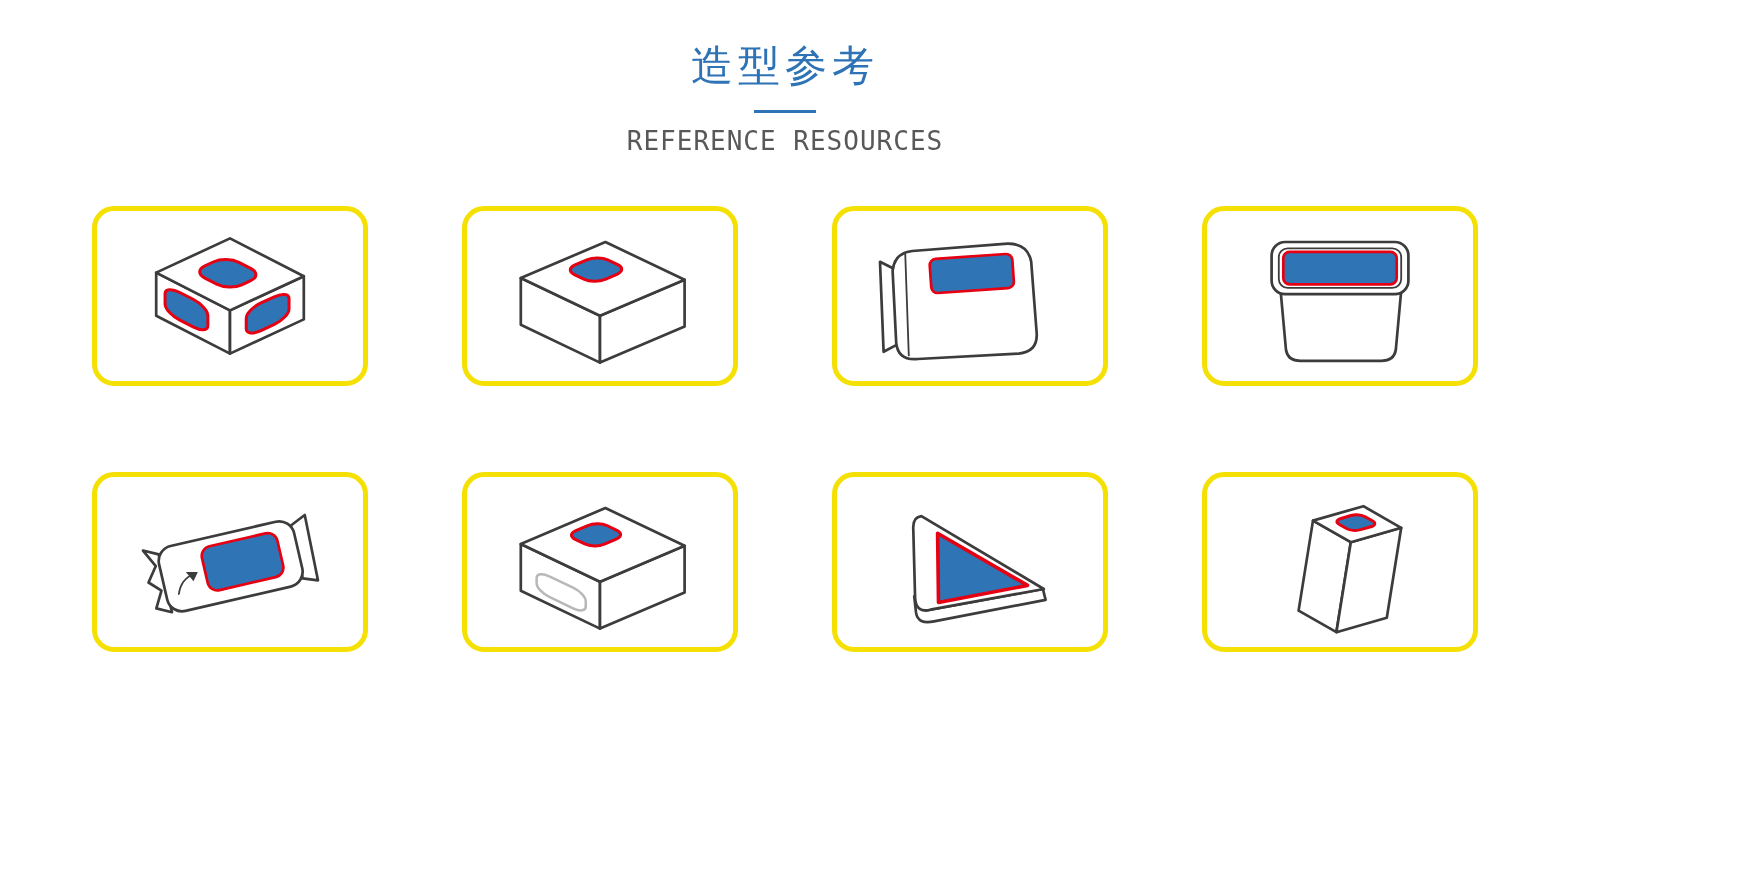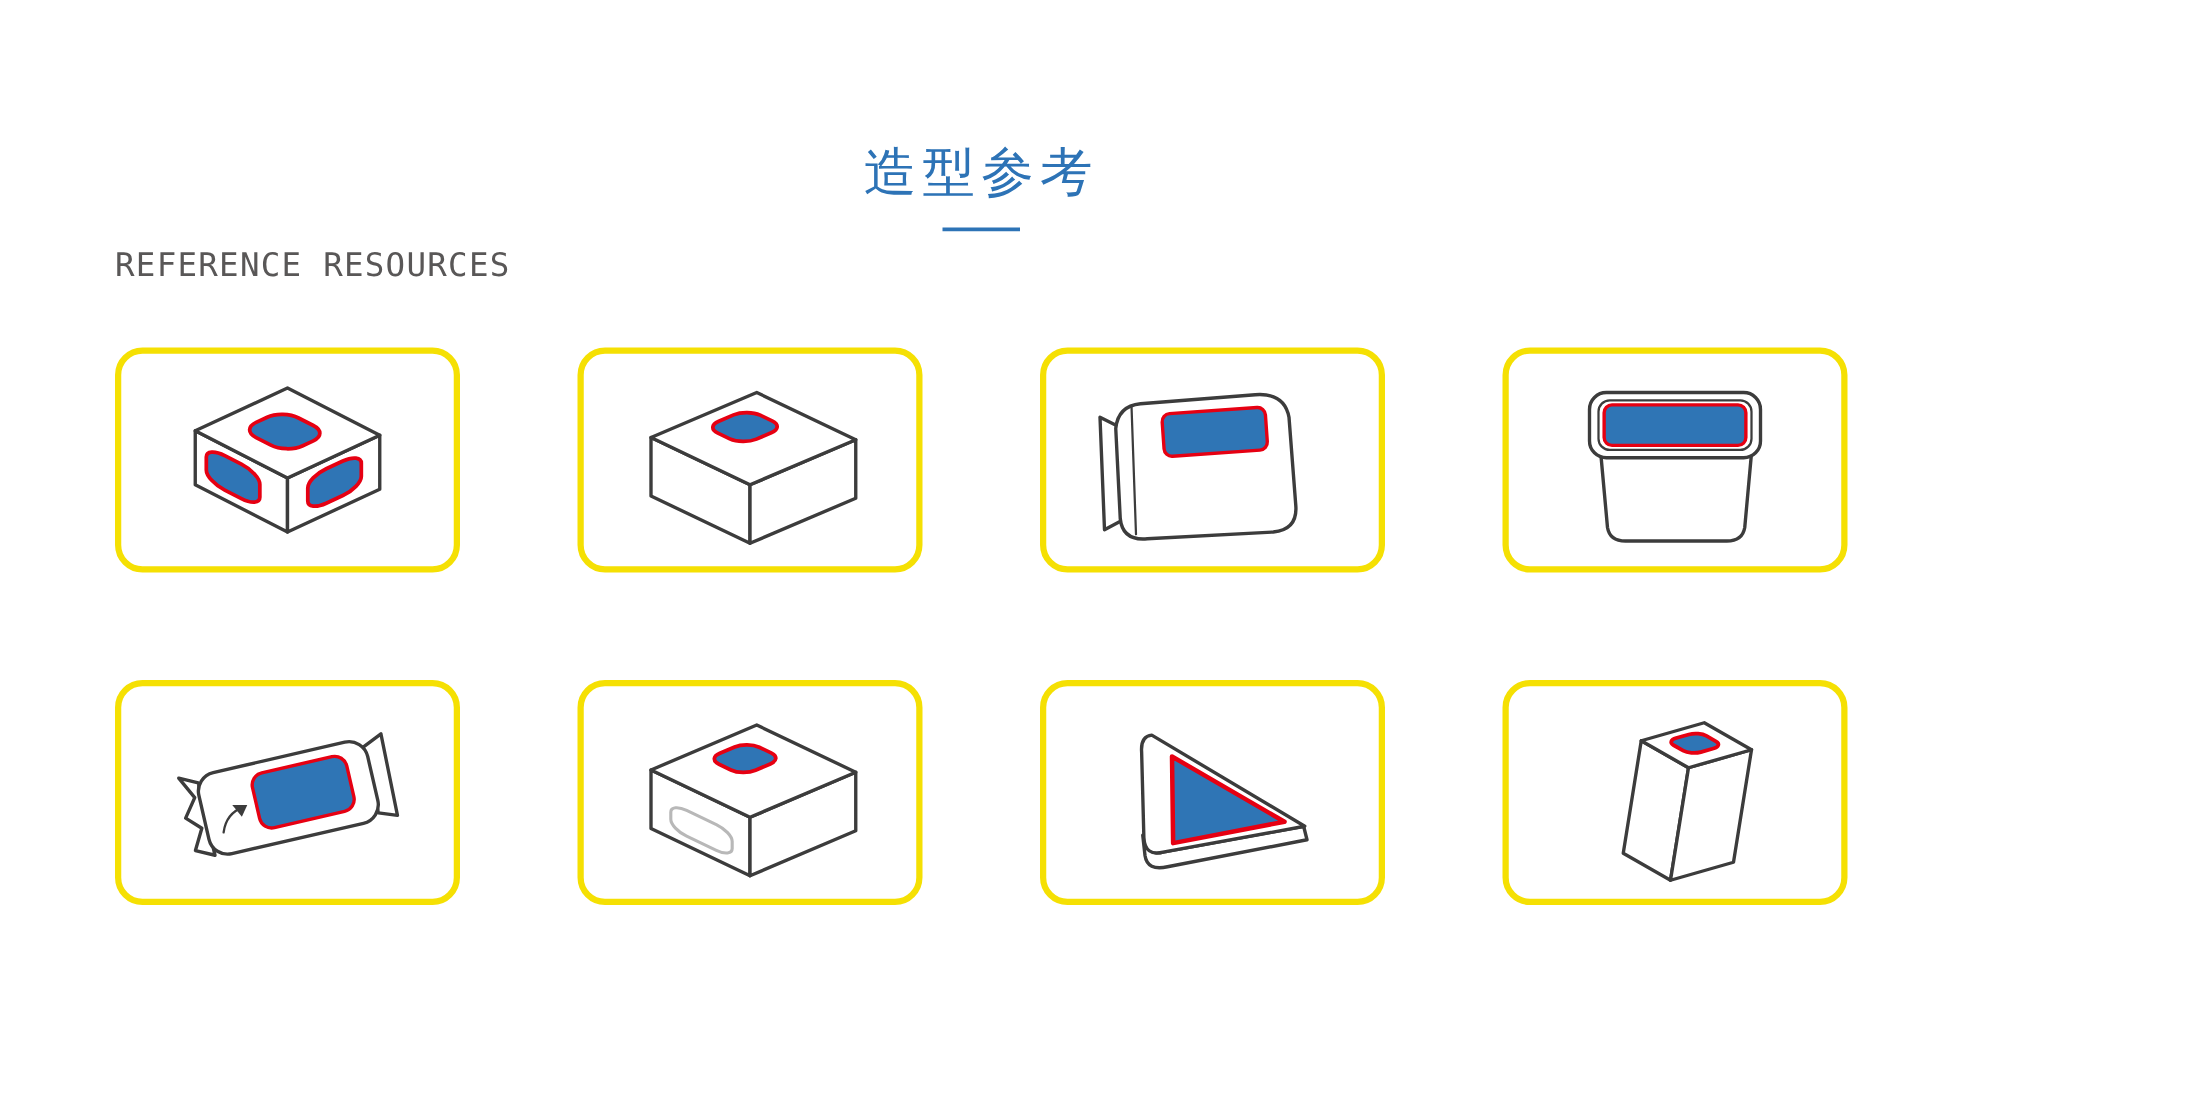--- a/index.html
+++ b/index.html
@@ -10,28 +10,28 @@
     --label-blue:#2f75b5;
     --outline-red:#e60012;
     --line-dark:#3c3c3c;
     --window-gray:#b8b8b8;
   }
   html,body { background:#ffffff; }
   body{
     width:1754px; height:878px; overflow:hidden;
     font-family:"Liberation Sans", sans-serif;
   }
-  .wrapper{ width:1386px; margin-left:92px; padding-top:110px; }
+  .wrapper{ width:1386px; margin-left:92px; padding-top:38px; }
   .title{
     text-align:center; font-size:42px; letter-spacing:5px;
     color:var(--accent-blue); font-weight:400;
   }
   .divider{ width:62px; height:3px; background:var(--accent-blue); margin:16px auto 13px; }
   .subtitle{
-    text-align:left; font-family:"DejaVu Sans Mono", monospace;
+    text-align:center; font-family:"DejaVu Sans Mono", monospace;
     font-size:26px; letter-spacing:1px; color:var(--subtitle-gray);
   }
   .grid{
     margin-top:50px; display:grid;
     grid-template-columns:repeat(4,276px);
     justify-content:space-between; row-gap:86px;
   }
   .card{
     height:180px; background:#fff;
     border:5px solid var(--card-yellow); border-radius:22px;

